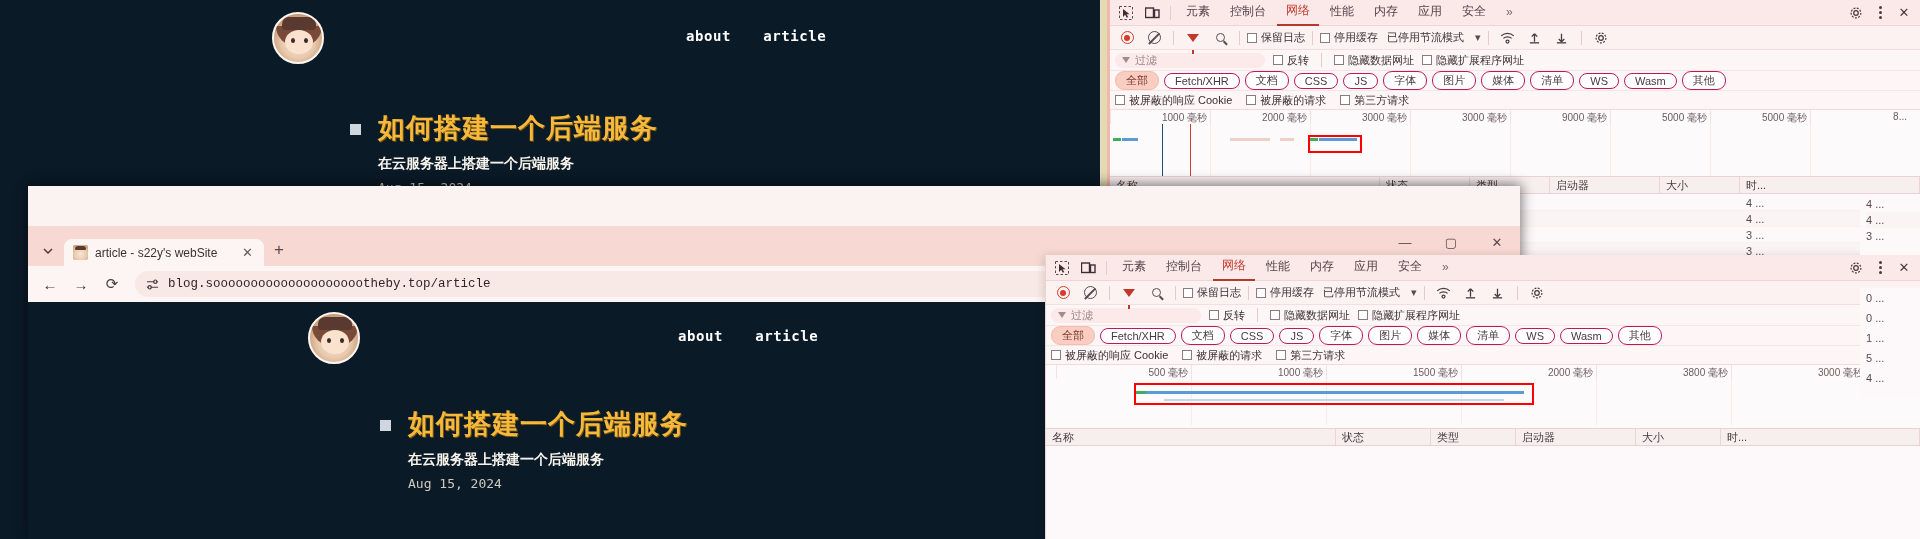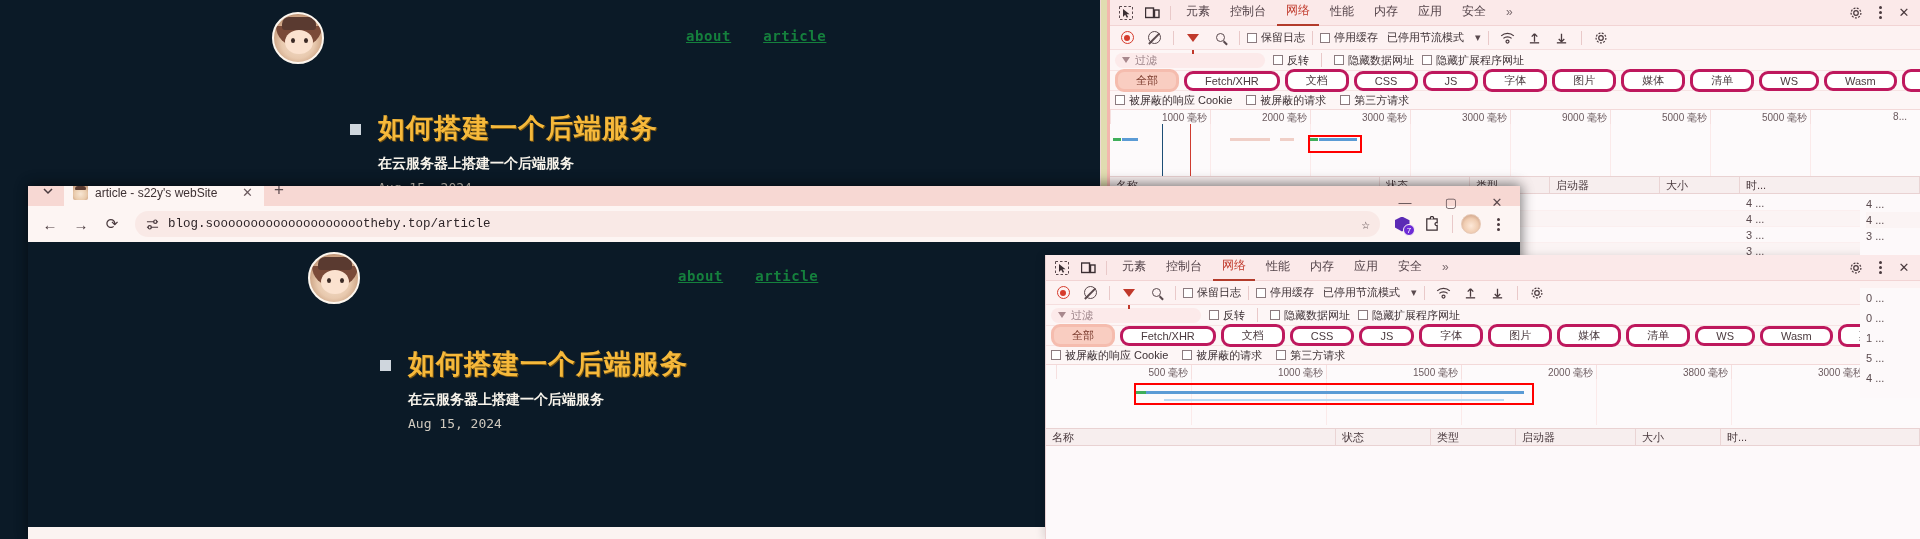--- a/index.html
+++ b/index.html
@@ -39,21 +39,21 @@
   }
   .blog-avatar .eyeL, .blog-avatar .eyeR {
     position: absolute; top: 24px; width: 4px; height: 5px; background: #3b2a25; border-radius: 50%;
   }
   .blog-avatar .eyeL { left: 17px; }
   .blog-avatar .eyeR { left: 30px; }
   .blog-links {
     position: absolute; left: 686px; top: 28px;
     display: flex; gap: 32px;
     font-family: "DejaVu Sans Mono", monospace;
-    font-size: 14px; font-weight: bold; color: #15803d; letter-spacing: 0.6px; text-decoration: underline;
+    font-size: 14px; font-weight: bold; color: #ffffff; letter-spacing: 0.6px;
   }
   .blog-links span { cursor: pointer; }
 
   .post {
     position: absolute; left: 350px; top: 110px;
   }
   .post .bullet {
     position: absolute; left: 0px; top: 14px;
     width: 11px; height: 11px; background: #cfd6dd;
   }
@@ -160,21 +160,21 @@
     width: 0; height: 0; border-left: 4px solid transparent; border-right: 4px solid transparent;
     border-top: 6px solid #a8888d;
   }
 
   .dt-typebar {
     display: flex; align-items: center; height: 20px;
     background: #fdf6f6; border-bottom: 1px solid #f7e4e4; padding: 0 5px; gap: 5px;
     font-size: 11px;
   }
   .type-chip {
-    padding: 1px 18px; border: 3px solid #be185d; border-radius: 9px; color: #4a3a3e;
+    padding: 1px 10px; border: 1px solid #be185d; border-radius: 9px; color: #4a3a3e;
     cursor: pointer; white-space: nowrap; background: #fff;
   }
   .type-chip.active { background: #f9cdc1; border-color: #f5bcae; color: #7a3a2c; }
 
   .dt-cbbar {
     display: flex; align-items: center; height: 19px;
     background: #fdf6f6; border-bottom: 1px solid #f3d9d9; padding: 0 5px; gap: 14px;
     font-size: 11px;
   }
 
@@ -210,22 +210,23 @@
   .dt-cell { padding-left: 6px; white-space: nowrap; overflow: hidden; color: #5a4a4e; }
 
   
   .chrome-win {
     position: absolute; left: 28px; top: 186px; width: 1492px; height: 353px;
     background: #fbf3f1;
     box-shadow: 0 -2px 12px rgba(0,0,0,0.35), 2px 0 12px rgba(0,0,0,0.25);
     overflow: hidden;
   }
   .chrome-tabstrip {
-    height: 20px; background: #f7d8d3; display: flex; align-items: flex-end; padding-left: 6px; gap: 2px;
+    height: 40px; background: #f7d8d3; display: flex; align-items: flex-end; padding-left: 6px; gap: 2px;
     position: relative;
+    margin-top: 40px;
   }
   .tabstrip-chev {
     width: 28px; height: 24px; display: flex; align-items: center; justify-content: center;
     color: #5a4a4e; margin-bottom: 3px; cursor: pointer;
   }
   .chrome-tab {
     display: flex; align-items: center; gap: 7px; height: 27px; padding: 0 9px;
     background: #fdf5f3; border-radius: 8px 8px 0 0; min-width: 200px; font-size: 12px; color: #3d3032;
     cursor: pointer;
   }

